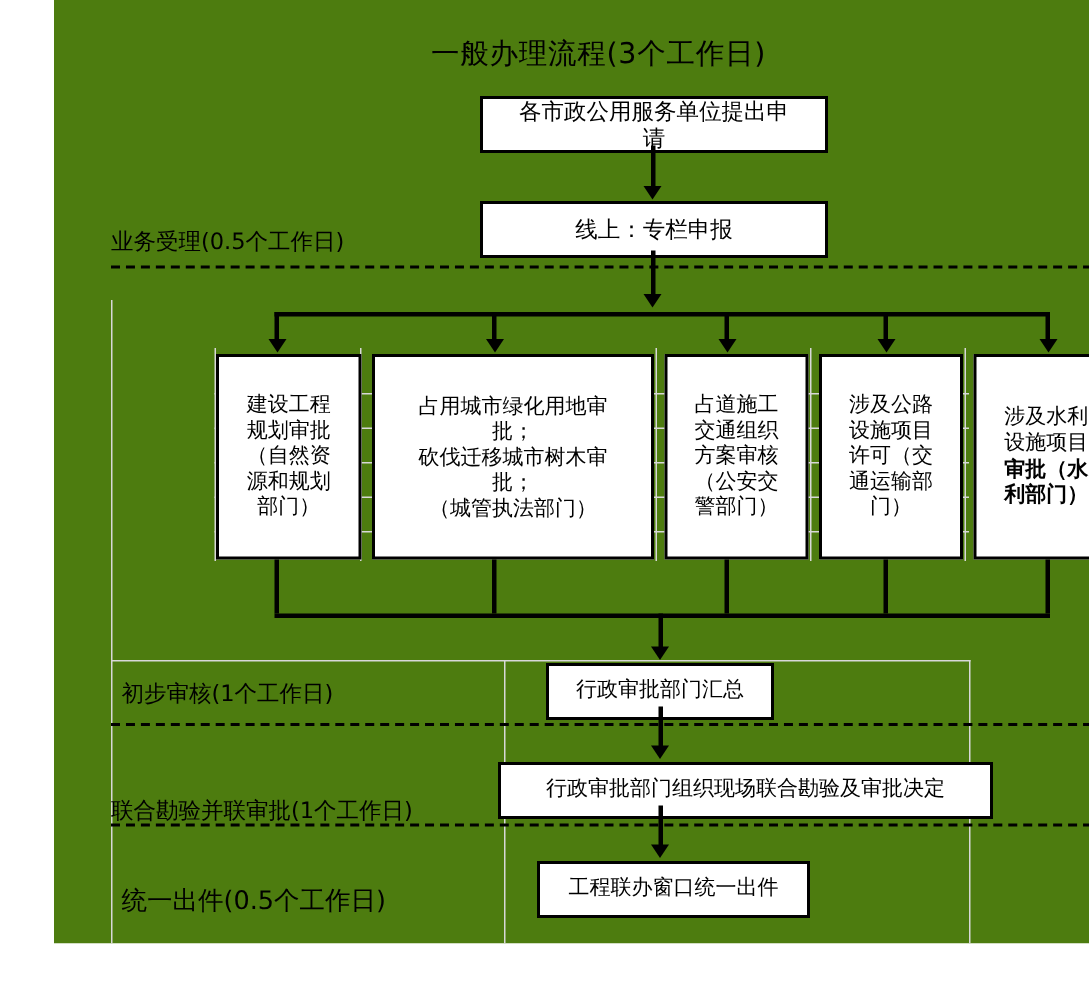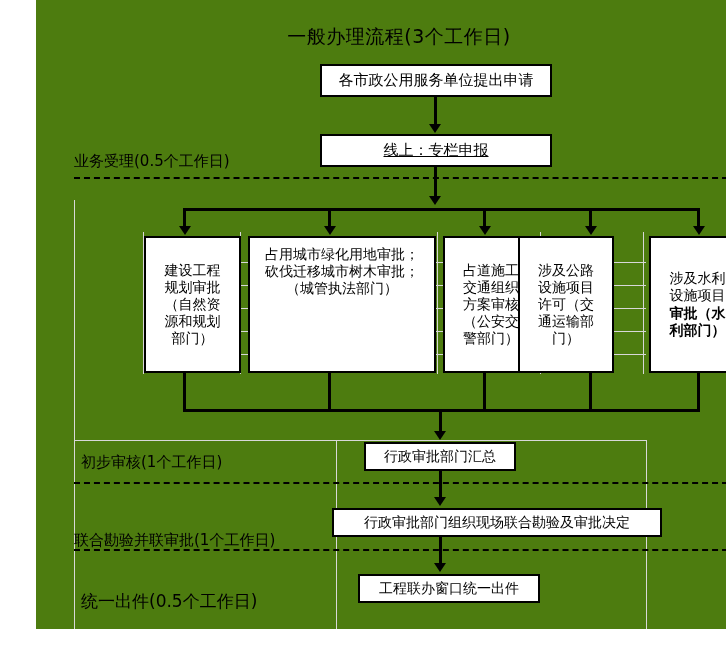--- a/index.html
+++ b/index.html
@@ -44,35 +44,35 @@
   .box {
     position: absolute;
     box-sizing: border-box;
     border: 2px solid #000;
     background: #ffffff;
     display: flex;
     align-items: center;
     justify-content: center;
     text-align: center;
     color: #000;
-    padding: 0;
+    padding: 17px;
   }
   .box .txt {
     display: block;
     width: 100%;
     line-height: 1.22;
   }
   .box-top1 { left: 284px; top: 64px;  width: 232px; height: 33px; font-size: 15px; }
-  .box-top2 { left: 284px; top: 134px; width: 232px; height: 33px; font-size: 15px; text-decoration: underline; }
+  .box-top2 { left: 284px; top: 134px; width: 232px; height: 33px; font-size: 15px; }
 
   .col-box { top: 236px; height: 137px; font-size: 14px; }
   .col1 { left: 108px; width: 97px; }
   .col2 { left: 212px; width: 188px; }
   .col3 { left: 407px; width: 96px; }
-  .col4 { left: 482px; width: 96px; }
+  .col4 { left: 510px; width: 96px; }
   .col5 { left: 613px; width: 97px; }
   .col-box .txt { padding: 0 1px; }
   .col2 .txt { align-self: flex-start; padding-top: 8px; }
   .col2 { align-items: flex-start; }
 
   .box-sum  { left: 328px; top: 442px; width: 152px; height: 29px; font-size: 14px; }
   .box-joint{ left: 296px; top: 508px; width: 330px; height: 29px; font-size: 14px; }
   .box-out  { left: 322px; top: 574px; width: 182px; height: 29px; font-size: 14px; }
 
   

